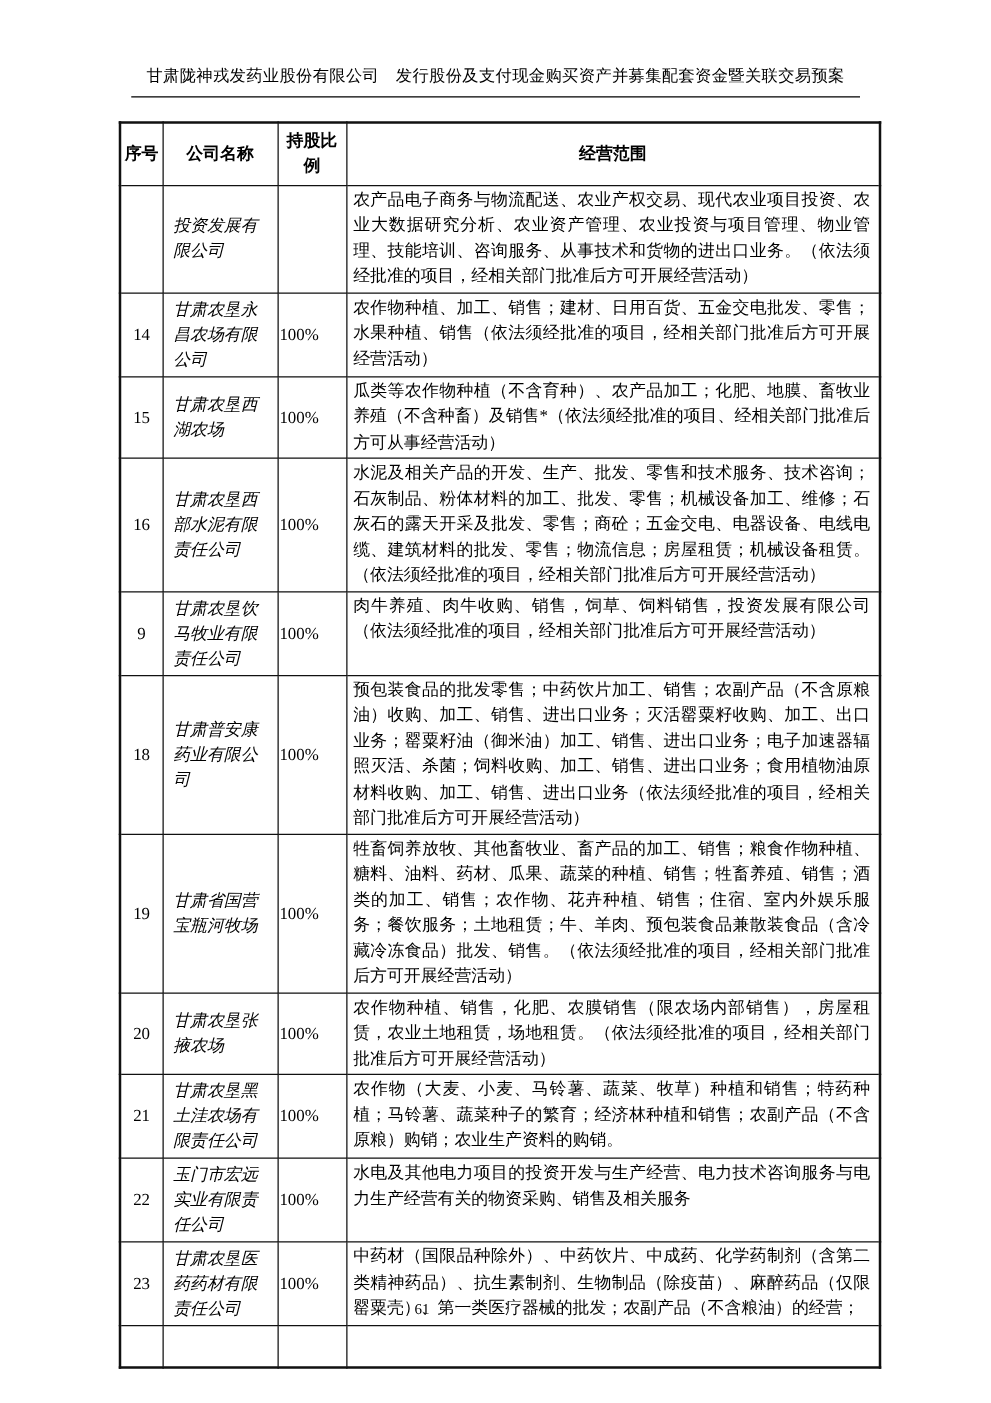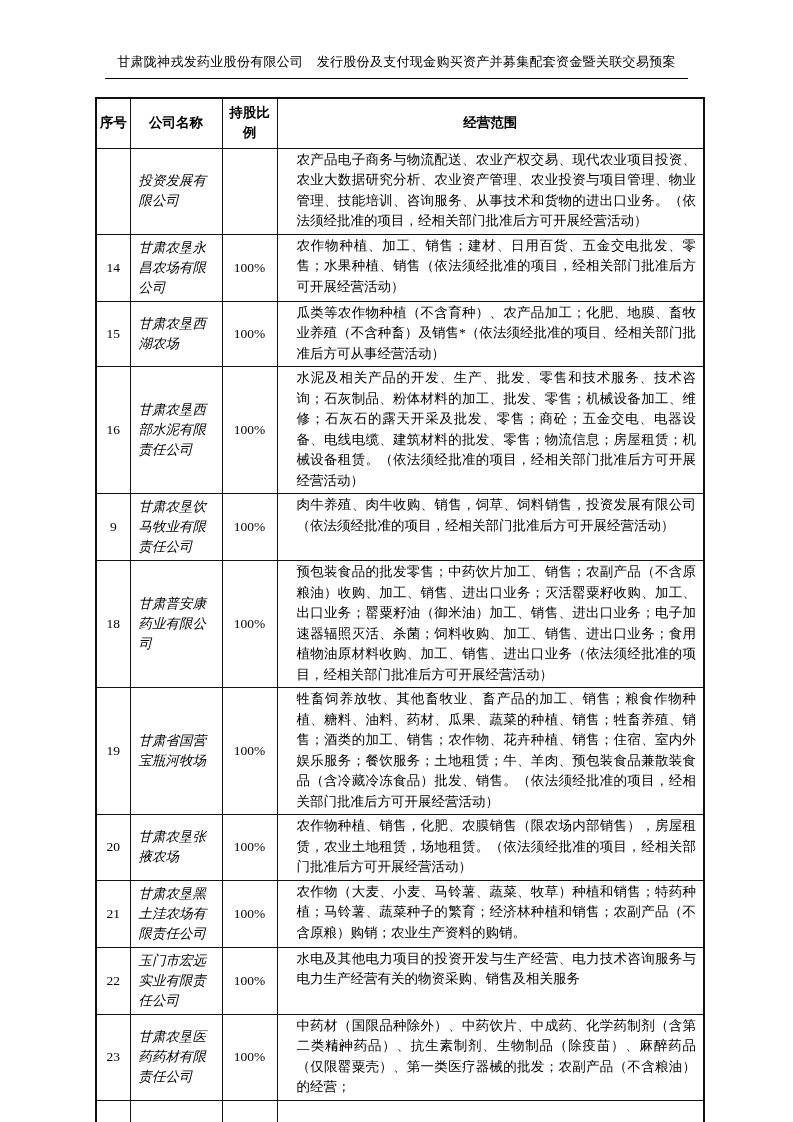--- a/index.html
+++ b/index.html
@@ -53,28 +53,27 @@
     padding: 4px 1px;
   }
   td.c-name {
     text-align: left;
     vertical-align: middle;
     padding: 3px 8px;
     line-height: 20px;
     font-style: italic;
   }
   td.c-ratio {
-    text-align: center;
     vertical-align: middle;
     padding: 16px 1px;
   }
   td.c-scope {
     text-align: justify;
     vertical-align: top;
-    padding: 1px 7px 2px 19px;
+    padding: 1px 7px 2px 5px;
     line-height: 20.5px;
   }
 
   .page-footer {
     position: absolute;
     top: 1040px; left: 12px; width: 651px;
     text-align: center;
     font-size: 12px;
   }
 </style>

